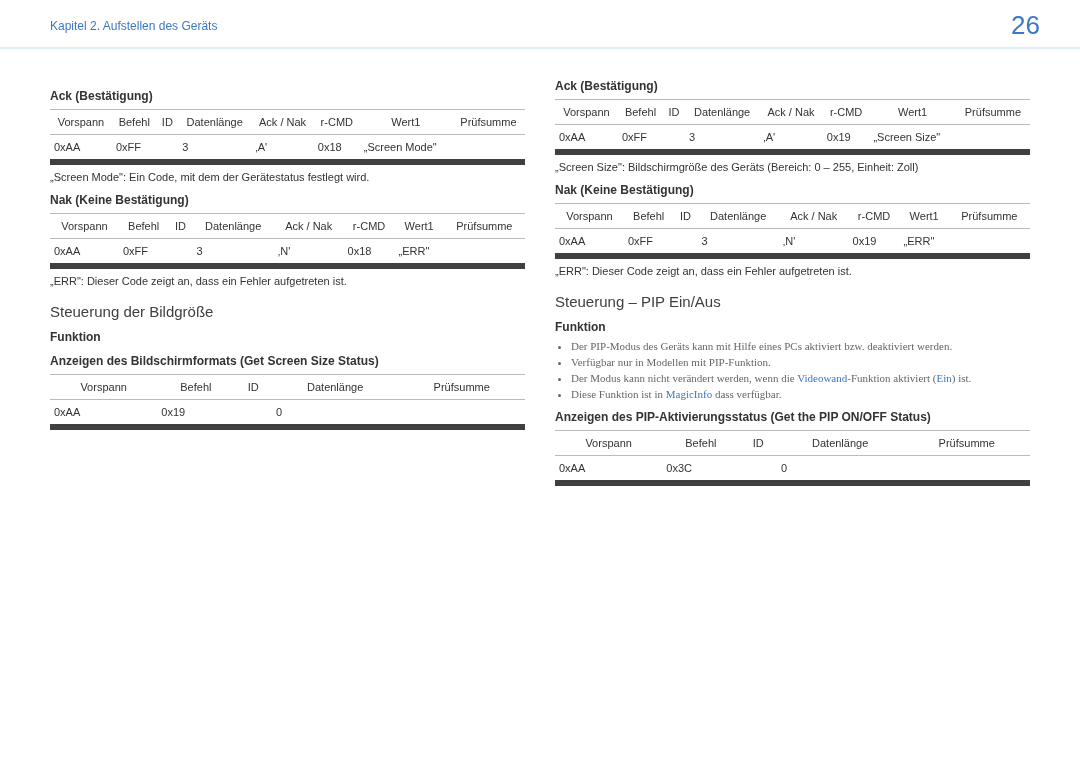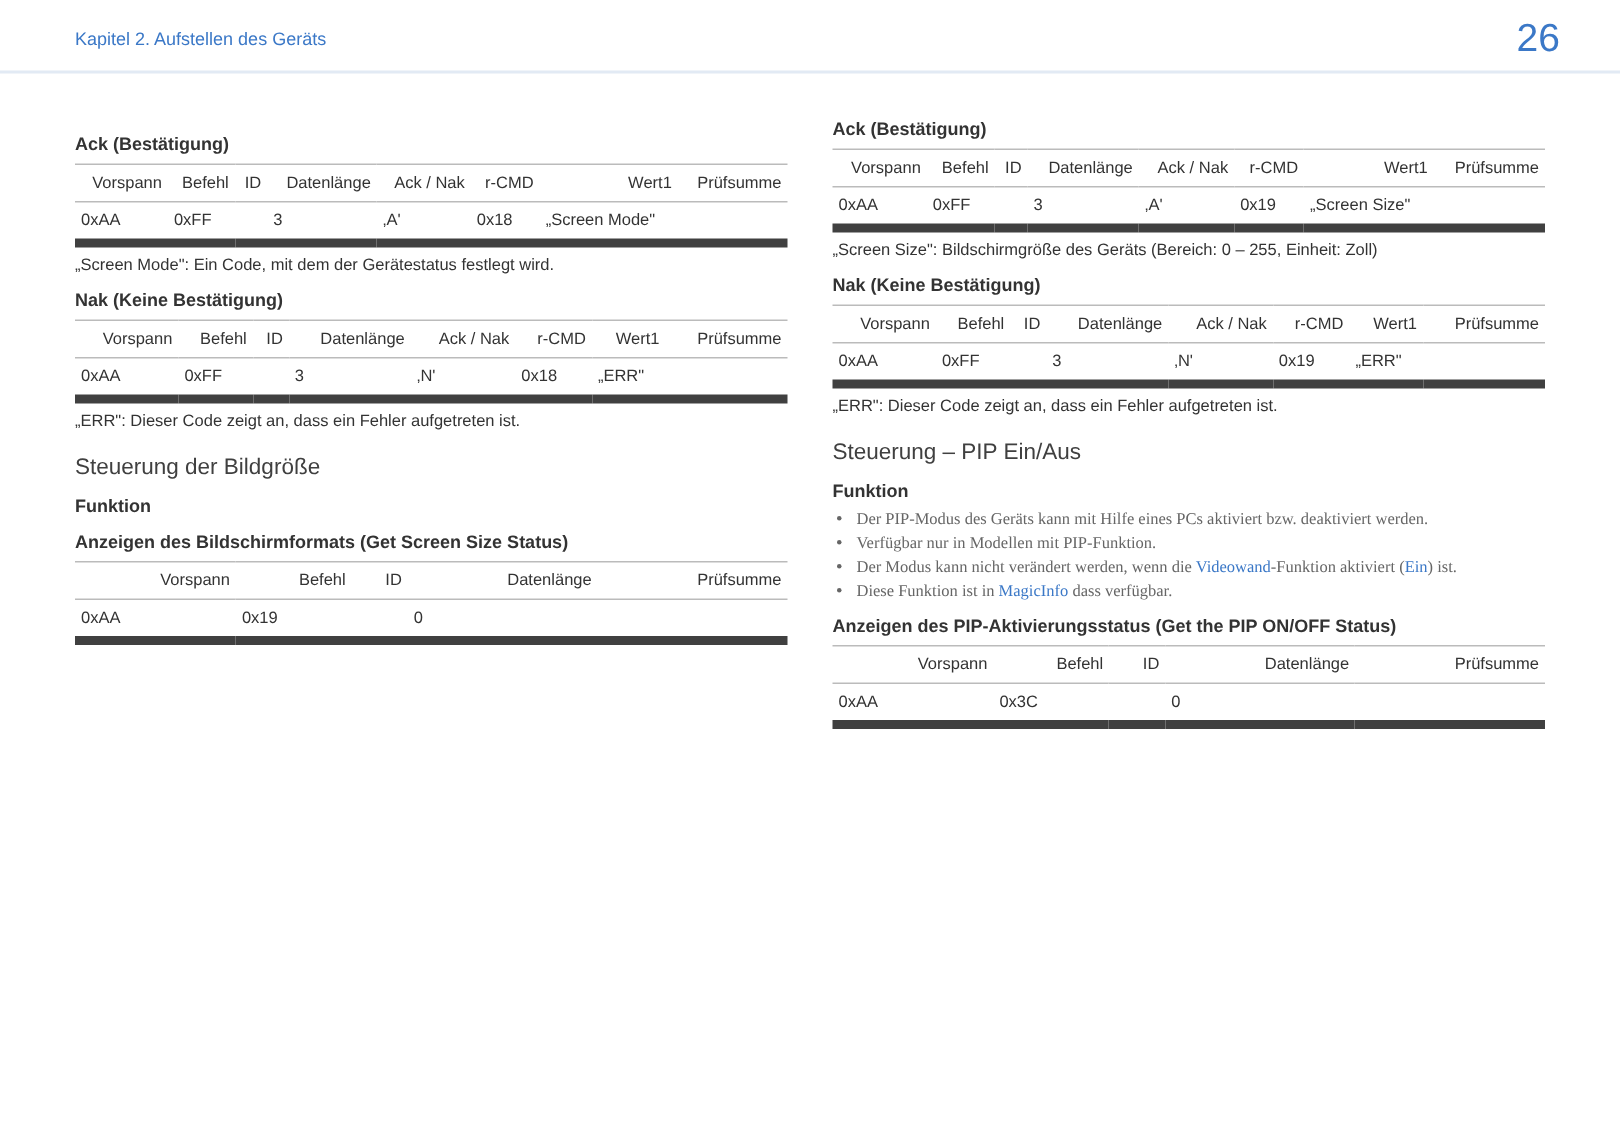--- a/index.html
+++ b/index.html
@@ -39,21 +39,21 @@
     flex: 1;
     min-width: 0;
   }
   table {
     border-collapse: collapse;
     width: 100%;
     margin-bottom: 6px;
     font-size: 11px;
   }
   th {
-    text-align: right;
+    text-align: center;
     font-weight: 400;
     padding: 6px 4px;
     border-bottom: 1px solid #bbb;
     border-top: 1px solid #bbb;
   }
   td {
     padding: 6px 4px;
     border-bottom: 6px solid #404040;
     vertical-align: top;
   }

